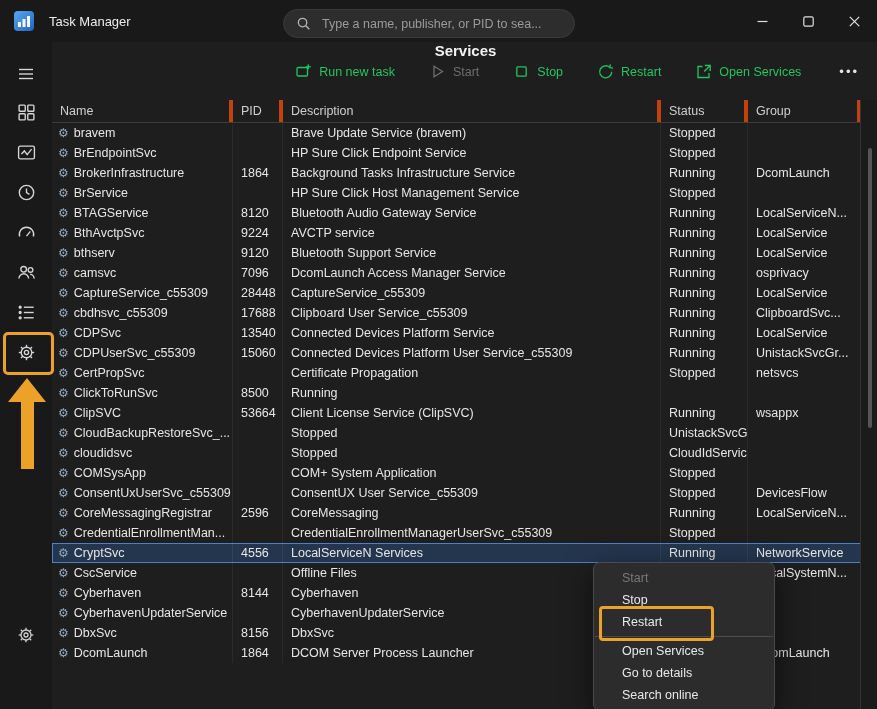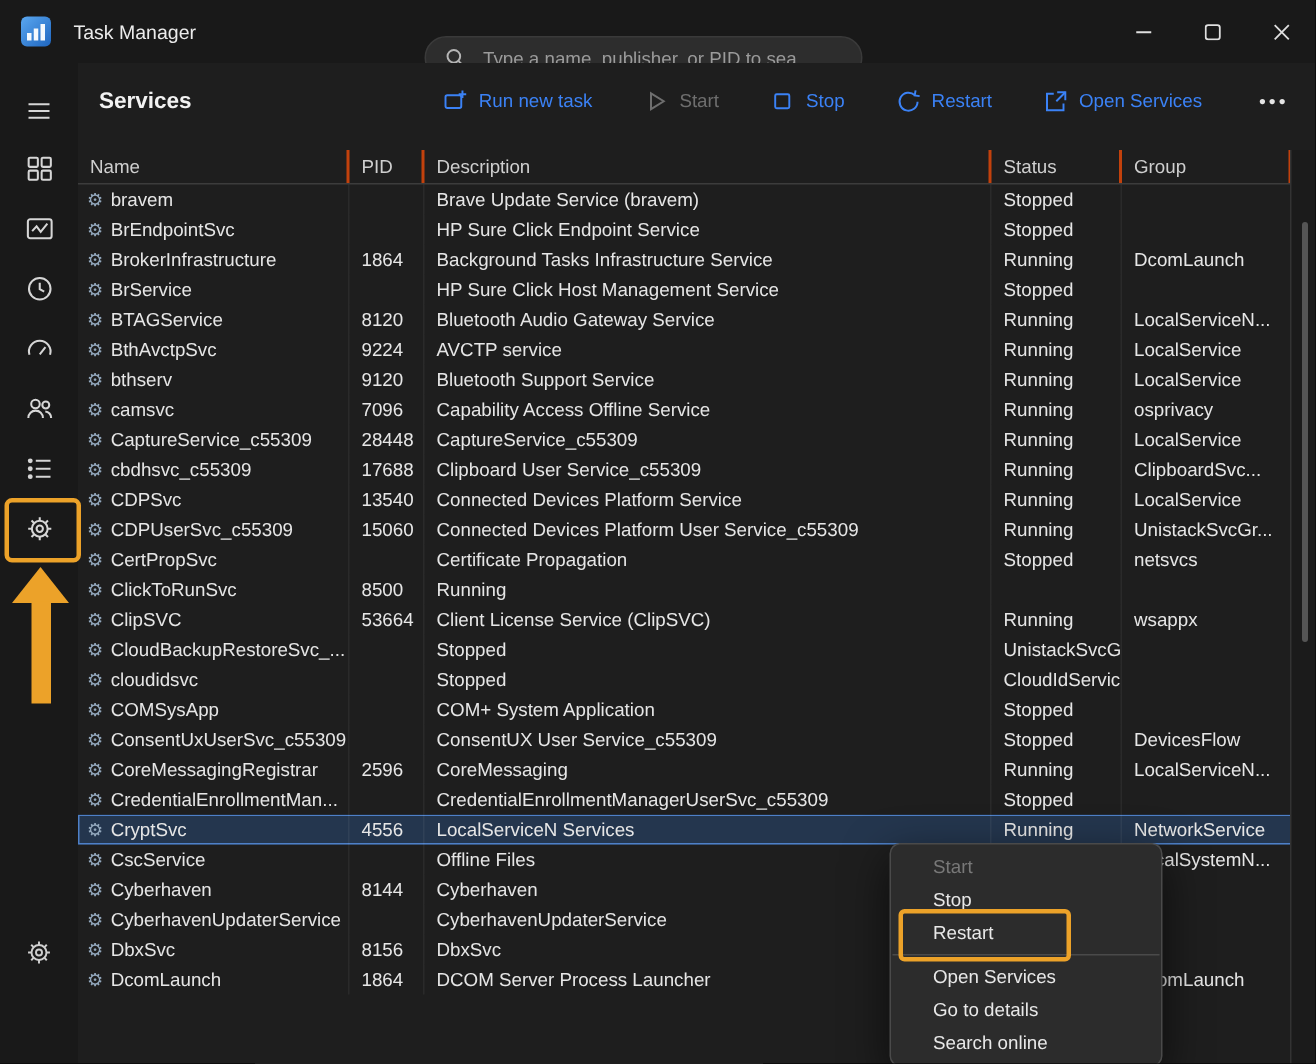--- a/index.html
+++ b/index.html
@@ -3,52 +3,52 @@
 <meta charset="utf-8">
 <style>
   html,body{margin:0;padding:0;background:#000;}
   .window{position:relative;width:877px;height:709px;background:#1e1e1e;overflow:hidden;
           font-family:"Liberation Sans",sans-serif;color:#e6e6e6;}
 
   
   .titlebar{position:absolute;top:0;left:0;right:0;height:42px;background:#191919;display:flex;align-items:center;}
   .app-logo{margin-left:13px;display:flex;}
   .tb-title{margin-left:14px;font-size:13px;color:#ececec;}
-  .searchbox{position:absolute;left:283px;top:24px;width:292px;height:29px;background:#2d2d2d;
+  .searchbox{position:absolute;left:283px;top:9px;width:292px;height:29px;background:#2d2d2d;
              border:1px solid #3a3a3a;border-radius:15px;display:flex;align-items:center;gap:9px;
              padding:0 12px;box-sizing:border-box;justify-content:space-between;}
   .searchbox input{flex:1;background:transparent;border:none;outline:none;font-family:inherit;
                    font-size:12.5px;color:#cfcfcf;min-width:0;}
   .searchbox input::placeholder{color:#9b9b9b;}
   .win-controls{position:absolute;right:0;top:0;height:42px;display:flex;}
   .win-btn{width:46px;height:42px;display:flex;align-items:center;justify-content:center;background:none;border:none;padding:0;}
 
   
   .sidebar{position:absolute;left:0;top:42px;bottom:0;width:52px;background:#191919;
            display:flex;flex-direction:column;align-items:center;padding-top:14px;box-sizing:border-box;}
   .side-item{width:52px;height:36px;display:flex;align-items:center;justify-content:center;}
   .side-item.nav{height:40px;}
   .side-settings{position:absolute;left:0;bottom:54px;width:52px;height:40px;display:flex;align-items:center;justify-content:center;}
 
   
   .main{position:absolute;left:52px;top:42px;right:0;bottom:0;background:#1e1e1e;}
-  .page-header{height:50px;display:flex;align-items:center;padding:0 12px 0 14px;}
+  .page-header{height:50px;display:flex;align-items:center;padding:0 12px 0 14px;flex-direction:column;}
   .page-title{font-size:15px;font-weight:700;color:#f2f2f2;}
   .toolbar{margin-left:auto;display:flex;align-items:center;gap:30px;}
-  .tb-btn{display:flex;align-items:center;gap:7px;background:none;border:none;color:#3b82f6;
+  .tb-btn{display:flex;align-items:center;gap:7px;background:none;border:none;color:#22c55e;
           font-size:12.5px;font-family:inherit;padding:4px 2px;white-space:nowrap;}
   .tb-btn svg{flex:0 0 auto;}
   .tb-btn.disabled{color:#6e6e6e;}
   .more-btn{letter-spacing:2px;font-size:13px;color:#e4e4e4;background:none;border:none;padding:4px 6px;}
 
   
   .table{position:absolute;left:0;right:16px;top:58px;bottom:0;}
   .thead,.trow{display:grid;grid-template-columns:181px 50px 378px 87px 1fr;}
   .thead{height:22px;align-items:center;color:#cfcfcf;border-bottom:1px solid #3c3c3c;}
-  .thead .cell{height:22px;line-height:22px;border-right:2px solid #c2410c;}
+  .thead .cell{height:22px;line-height:22px;border-right:4px solid #c2410c;}
   .cell{padding:0 8px;white-space:nowrap;overflow:hidden;font-size:12.5px;box-sizing:border-box;}
   .trow{height:20px;}
   .trow .cell{height:20px;line-height:20px;border-right:1px solid rgba(255,255,255,0.055);}
   .c-name{padding-left:6px;display:flex;align-items:center;gap:5px;}
   .gearglyph{font-size:12px;color:#93a8bd;line-height:1;flex:0 0 auto;}
   .trow.sel{background:#24364e;box-shadow:inset 0 0 0 1px #4e80c8;}
 
   .scrollbar{position:absolute;right:0;top:58px;bottom:0;width:16px;background:#1b1b1b;border-left:1px solid #333;}
   .scroll-thumb{position:absolute;top:48px;right:5px;width:4px;height:280px;background:#555;border-radius:2px;}
 
@@ -357,21 +357,21 @@
             <div class="cell c-desc">Bluetooth Support Service</div>
             <div class="cell c-status">Running</div>
             <div class="cell c-group">LocalService</div>
           </div>
           <div class="trow">
             <div class="cell c-name">
               <span class="gearglyph">⚙</span>
               <span>camsvc</span>
             </div>
             <div class="cell c-pid">7096</div>
-            <div class="cell c-desc">Capability Access Offline Service</div>
+            <div class="cell c-desc">DcomLaunch Access Manager Service</div>
             <div class="cell c-status">Running</div>
             <div class="cell c-group">osprivacy</div>
           </div>
           <div class="trow">
             <div class="cell c-name">
               <span class="gearglyph">⚙</span>
               <span>CaptureService_c55309</span>
             </div>
             <div class="cell c-pid">28448</div>
             <div class="cell c-desc">CaptureService_c55309</div>

